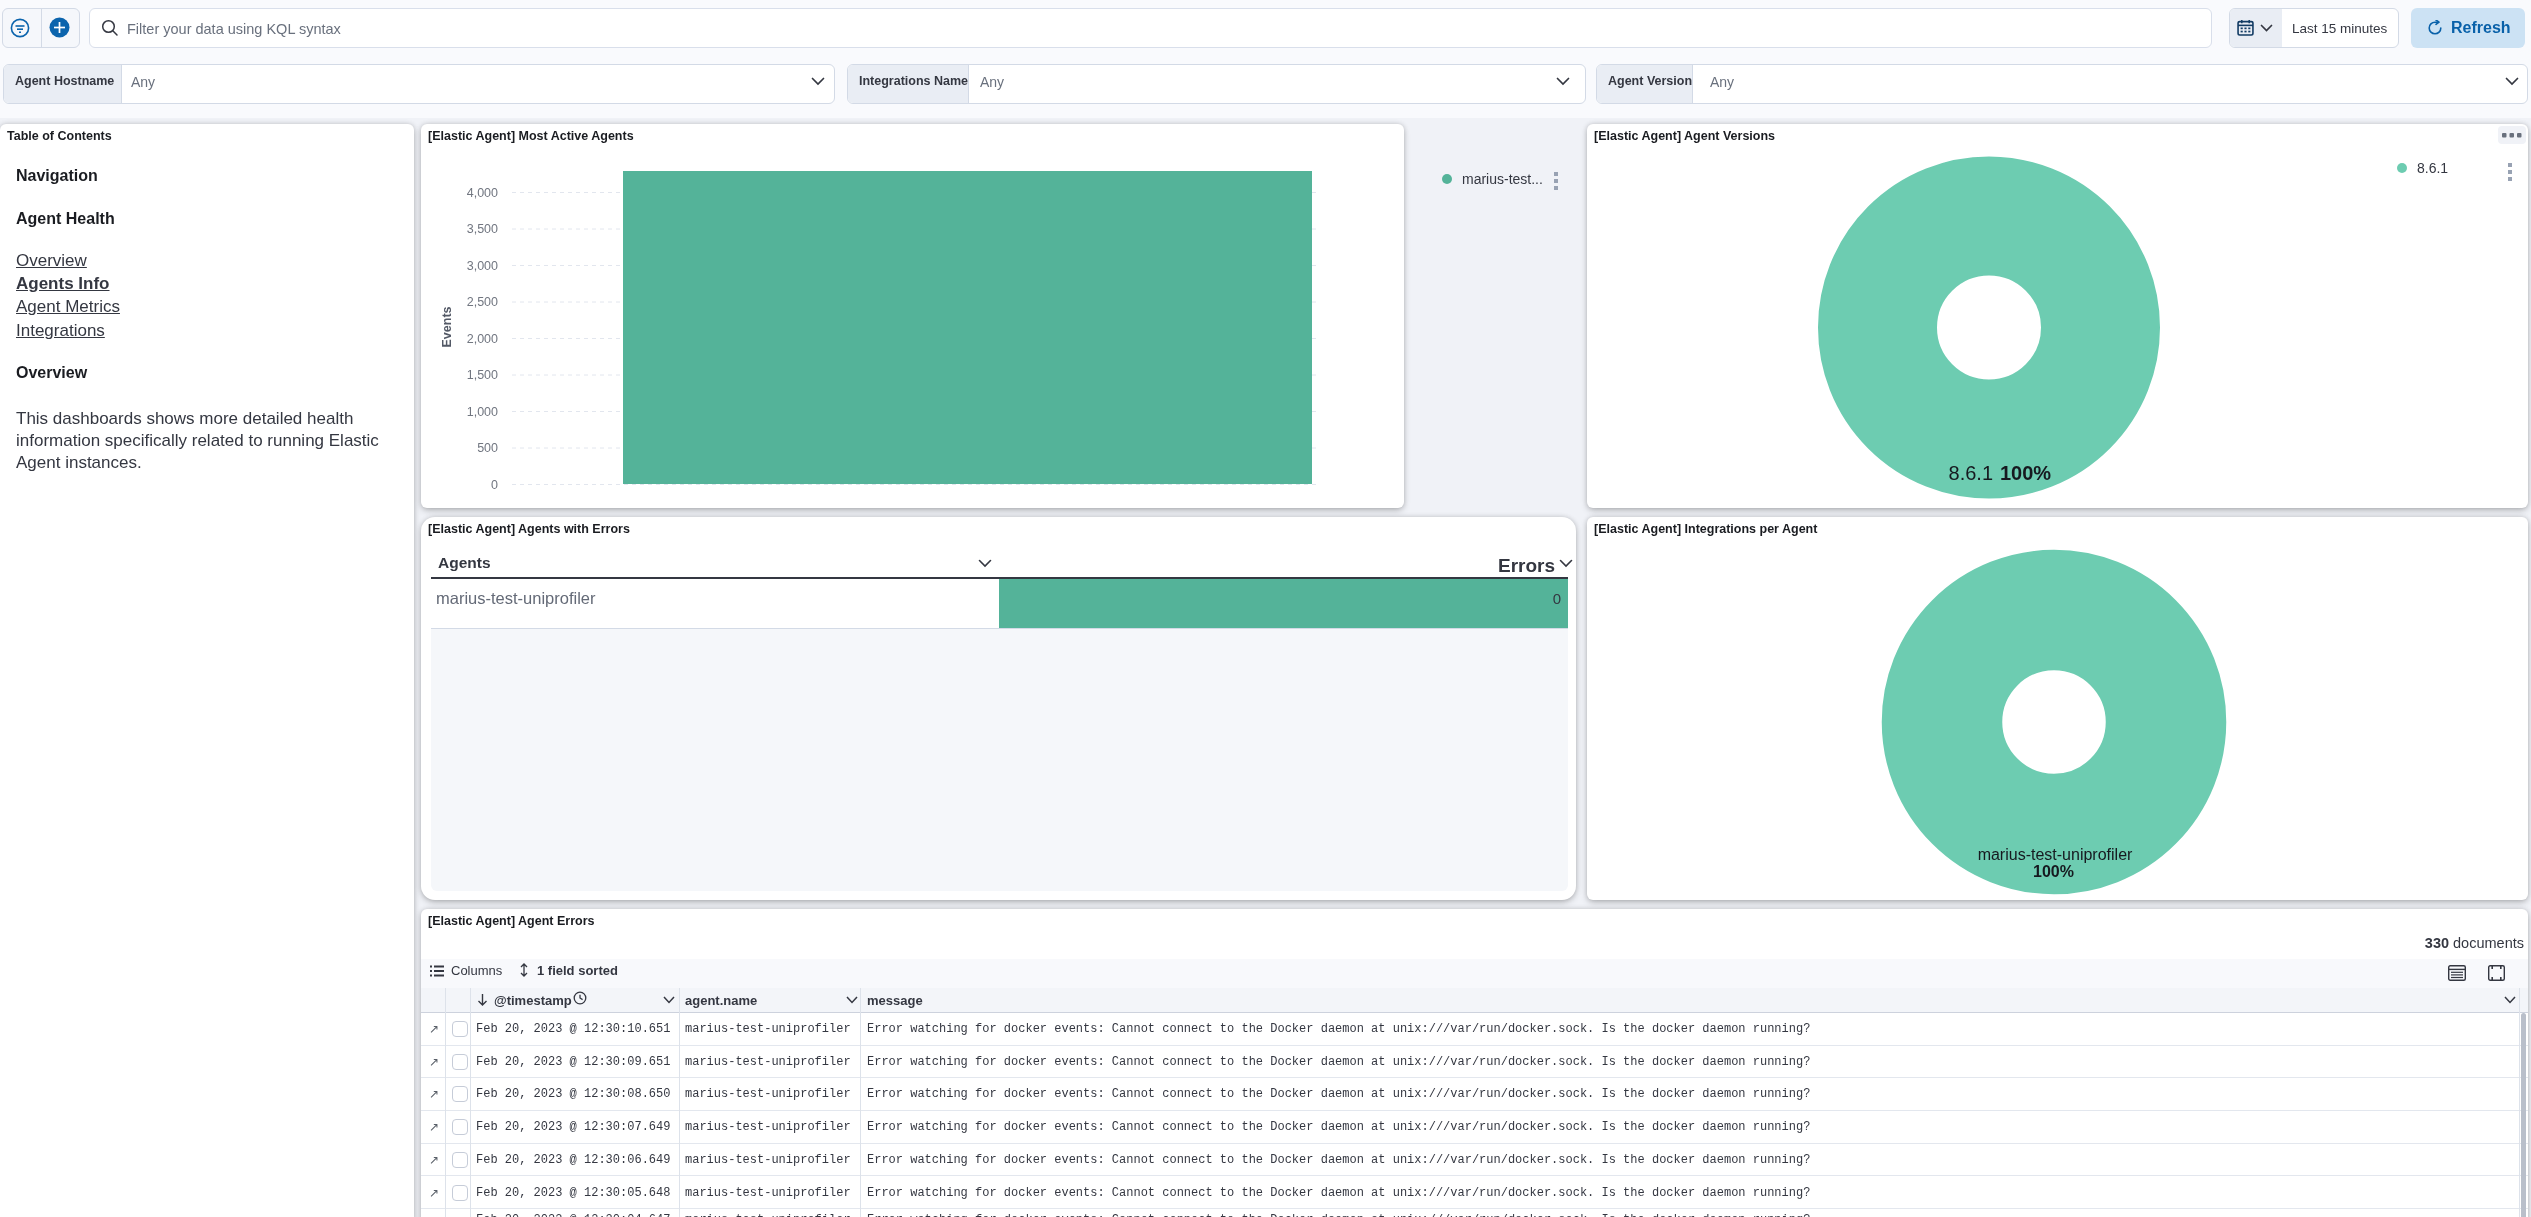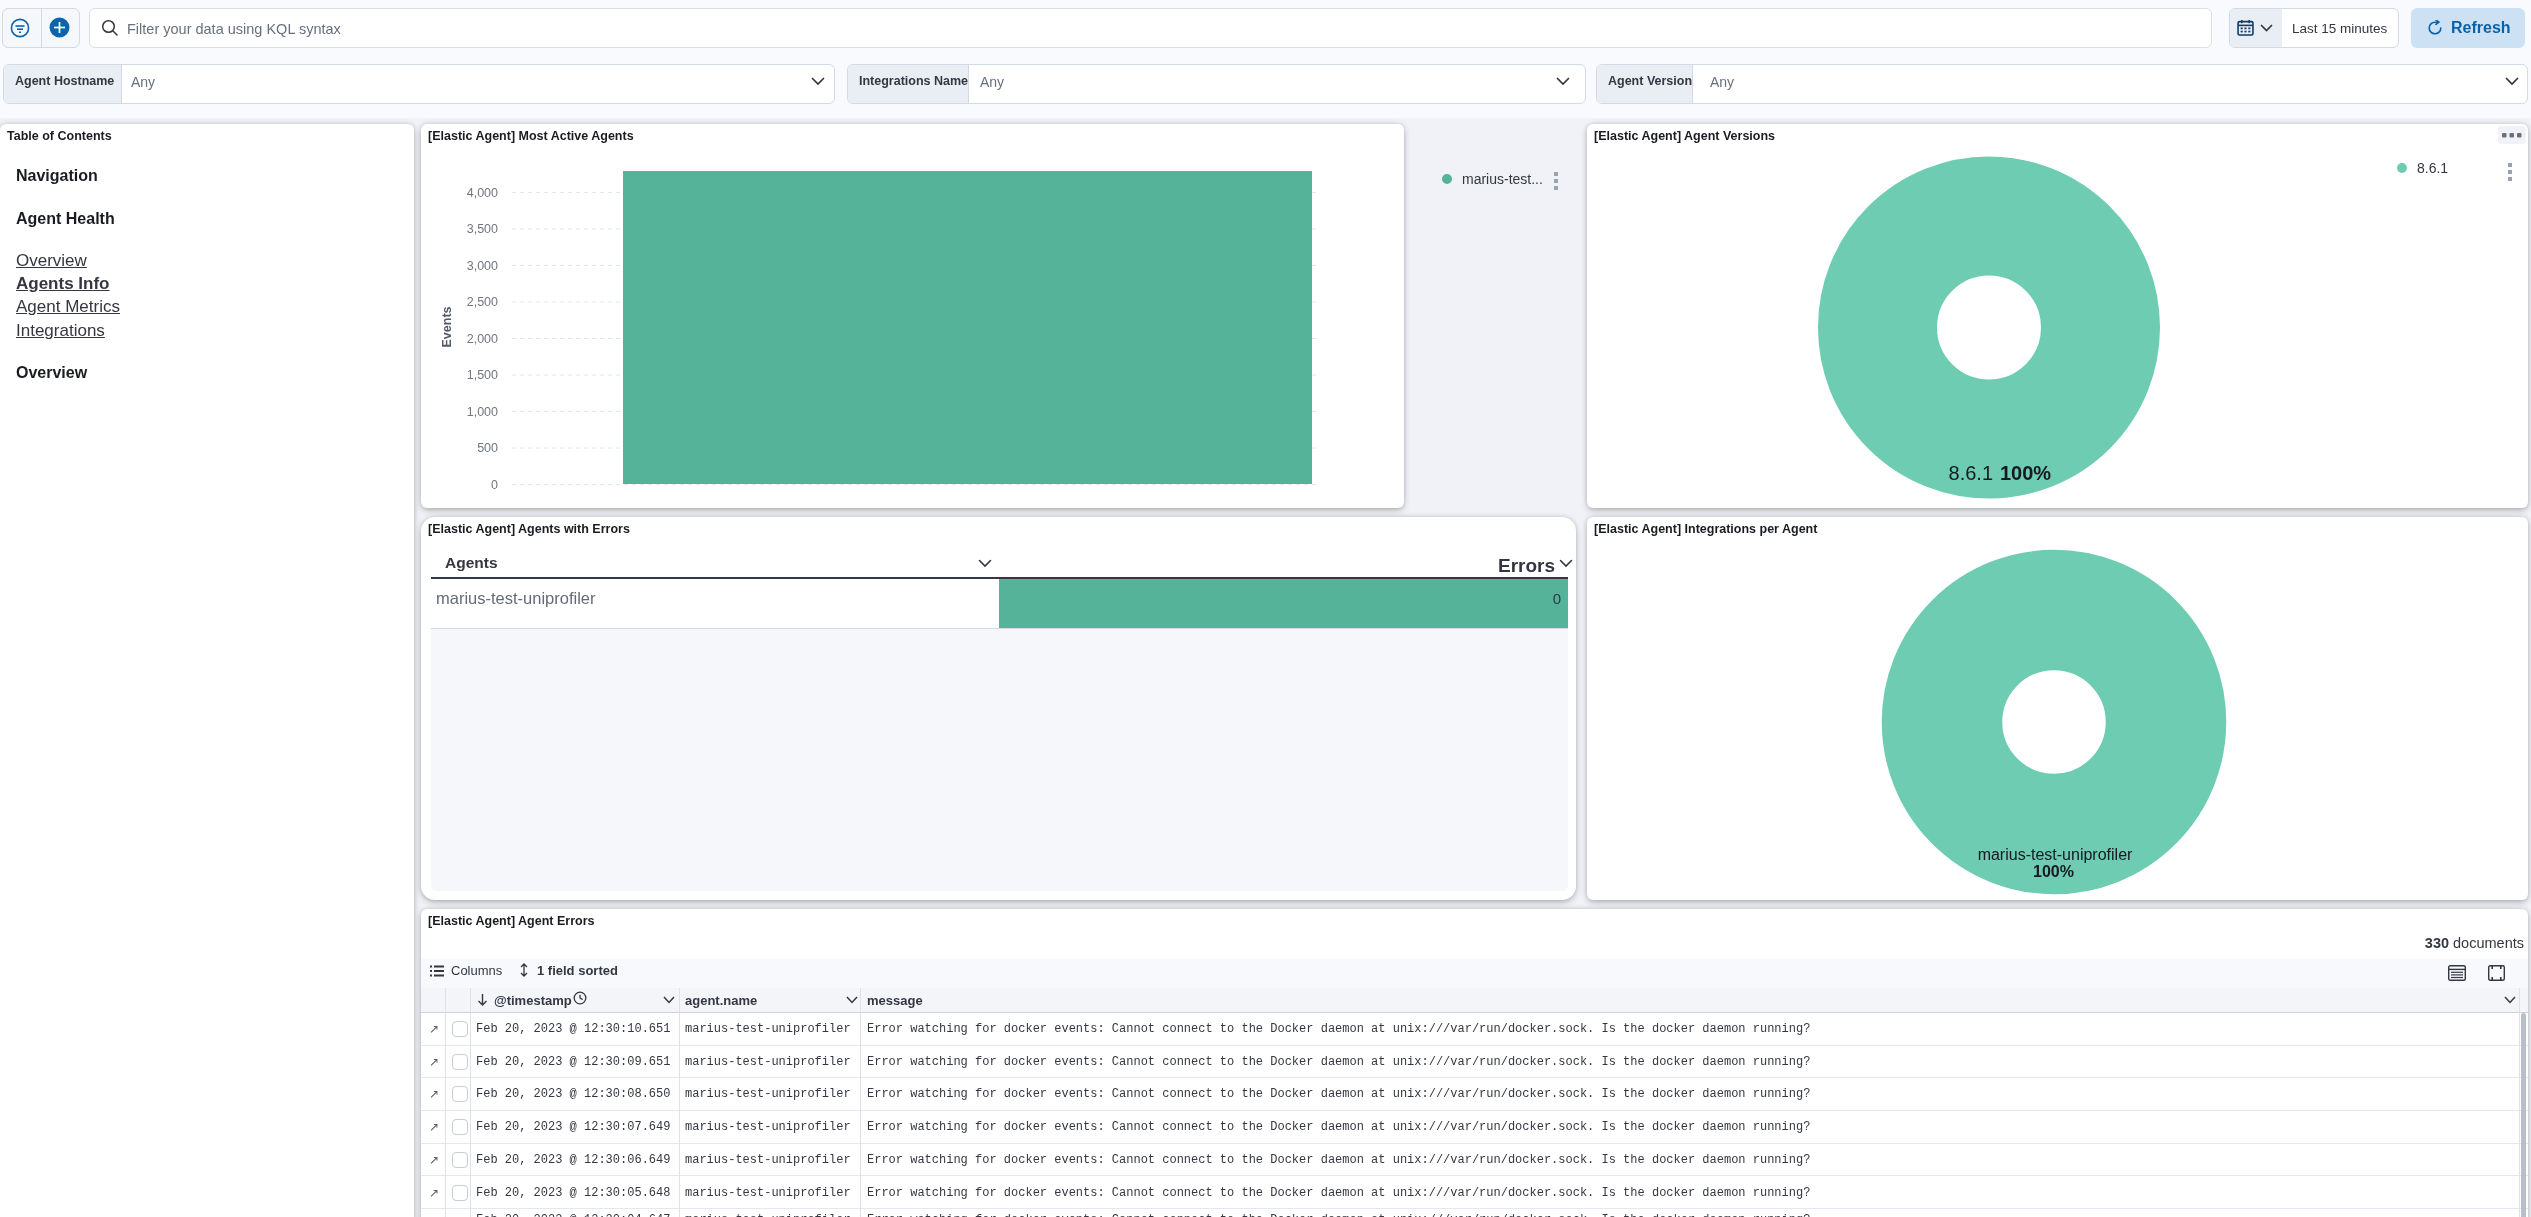--- a/index.html
+++ b/index.html
@@ -100,20 +100,21 @@
   </svg>
 
 <div class="abs" style="left:0;top:118px;width:2531px;height:1099px;background:#f0f2f7;"></div>
 
 <div class="panel" style="left:0;top:124px;width:414px;height:1100px;">
   <div class="ptitle">Table of Contents</div>
   <div class="abs" style="left:16px;top:43px;font-size:16px;font-weight:700;color:#1a1c21;">Navigation</div>
   <div class="abs" style="left:16px;top:85.5px;font-size:16px;font-weight:700;color:#1a1c21;">Agent Health</div>
   <div class="abs" style="left:16px;top:125px;font-size:17px;line-height:23.2px;color:#343741;"><u>Overview</u><br><u style="font-weight:700;">Agents Info</u><br><u>Agent Metrics</u><br><u>Integrations</u></div>
   <div class="abs" style="left:16px;top:239.5px;font-size:16px;font-weight:700;color:#1a1c21;">Overview</div>
+  <div class="abs" style="left:16px;top:284px;width:386px;font-size:17px;line-height:22px;color:#343741;">This dashboards shows more detailed health information specifically related to running Elastic Agent instances.</div>
 </div>
 
 <div class="panel" style="left:421px;top:124px;width:983px;height:384px;">
   <div class="ptitle">[Elastic Agent] Most Active Agents</div>
 
   <svg style="position:absolute;left:0;top:0;" width="1155" height="384" viewBox="0 0 1155 384">
     <g stroke="#e2e6ee" stroke-width="1" stroke-dasharray="4 4">
       <line x1="91" y1="360.5" x2="897" y2="360.5"></line>
       <line x1="91" y1="324" x2="897" y2="324"></line>
       <line x1="91" y1="287.5" x2="897" y2="287.5"></line>
@@ -166,21 +167,21 @@
     <g fill="#69707d">
         <rect x="1" y="1" width="4.5" height="4.5" rx="1"></rect>
         <rect x="8.5" y="1" width="4.5" height="4.5" rx="1"></rect>
         <rect x="16" y="1" width="4.5" height="4.5" rx="1"></rect>
       </g>
   </svg>
 </div>
 
 <div class="panel" style="left:421px;top:517px;width:1155px;height:383px;border-radius:14px;">
   <div class="ptitle">[Elastic Agent] Agents with Errors</div>
-  <div style="position:absolute;left:17px;top:37px;font-size:15.5px;font-weight:700;color:#343741;margin-left:7px;">Agents</div>
+  <div style="position:absolute;left:17px;top:37px;font-size:15.5px;font-weight:700;color:#343741;">Agents</div>
   <svg class="abs" style="left:557px;top:42px;" width="14" height="9" viewBox="0 0 14 9">
       <path d="M1.5 1.5 L7 7 L12.5 1.5" fill="none" stroke="#343741" stroke-width="1.6" stroke-linecap="round"></path>
     </svg>
   <div style="position:absolute;right:21px;top:38px;font-size:19px;font-weight:700;color:#343741;">Errors</div>
   <svg class="abs" style="left:1138px;top:42px;" width="14" height="9" viewBox="0 0 14 9">
       <path d="M1.5 1.5 L7 7 L12.5 1.5" fill="none" stroke="#343741" stroke-width="1.6" stroke-linecap="round"></path>
     </svg>
   <div style="position:absolute;left:10px;top:60px;width:1137px;height:2px;background:#343741;"></div>
   <div style="position:absolute;left:578px;top:62px;width:569px;height:49px;background:#54B399;"></div>
   <div style="position:absolute;left:15px;top:71.5px;font-size:16.5px;color:#646a77;">marius-test-uniprofiler</div>

